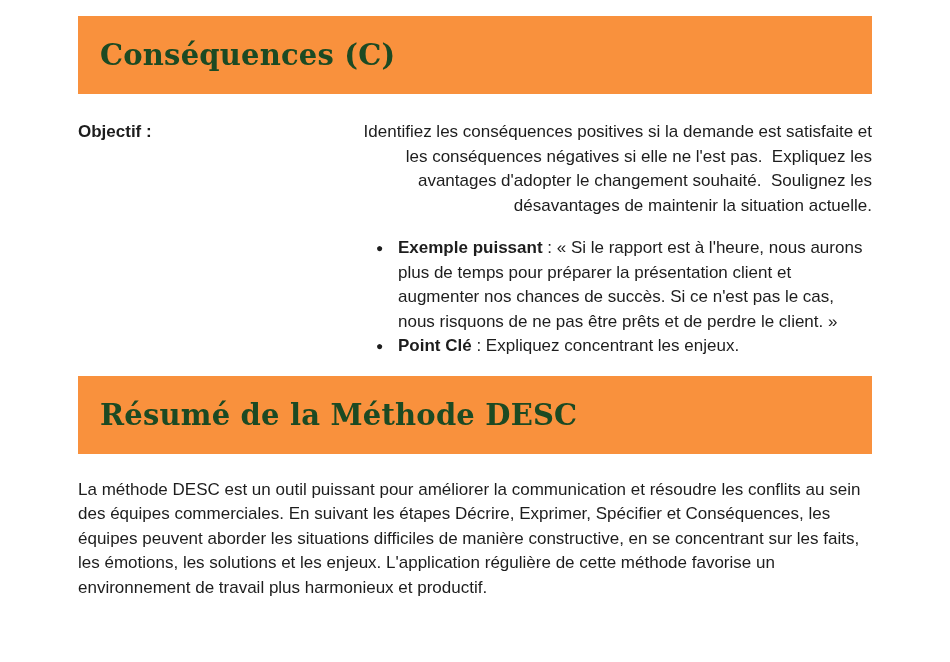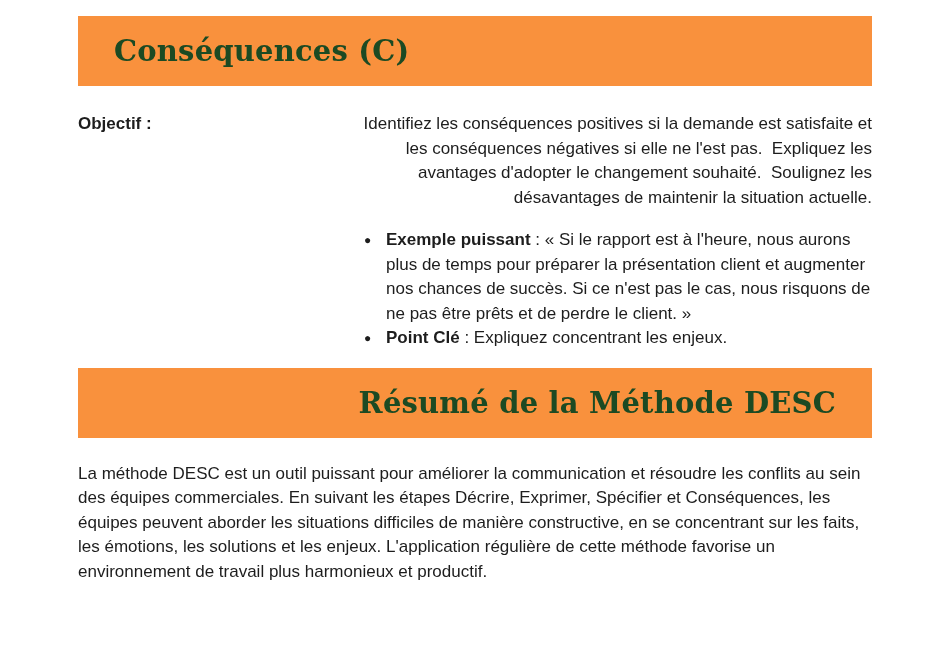--- a/index.html
+++ b/index.html
@@ -12,39 +12,39 @@
     overflow: hidden;
   }
   .page {
     box-sizing: border-box;
     width: 950px;
     height: 662px;
     padding: 16px 78px 0 78px;
   }
   .banner {
     background: #F9913D;
-    height: 70px;
+    height: 78px;
     display: flex;
     align-items: center;
-    padding: 0 36px;
+    padding: 0 22px;
     box-sizing: border-box;
   }
   .banner h1 {
     font-family: "DejaVu Serif", serif;
     font-weight: 700;
     font-size: 29px;
     letter-spacing: 0.2px;
     color: #1C4A23;
     margin: 0;
     white-space: nowrap;
   }
   .columns {
     display: grid;
     grid-template-columns: 262px 1fr;
-    column-gap: 6px;
+    column-gap: 18px;
     margin-top: 26px;
     font-size: 17px;
     line-height: 24.5px;
   }
   p { margin: 0; }
   .objective-label { margin-bottom: 18px; }
   .bold { font-weight: 700; }
   .pre { white-space: pre-wrap; text-align: right; }
   ul.bullets {
     list-style: none;
@@ -57,21 +57,21 @@
     line-height: 24.5px;
   }
   ul.bullets li .dot {
     position: absolute;
     left: 0;
     top: 0;
     font-size: 12px;
     line-height: 24.5px;
     color: #1d1d1d;
   }
-  .banner2 { margin-top: 17px; justify-content: flex-end; }
+  .banner2 { margin-top: 17px; }
   .summary {
     margin-top: 24px;
     font-size: 17px;
     line-height: 24.5px;
   }
 </style>
 </head>
 <body>
 
 <main class="page">

